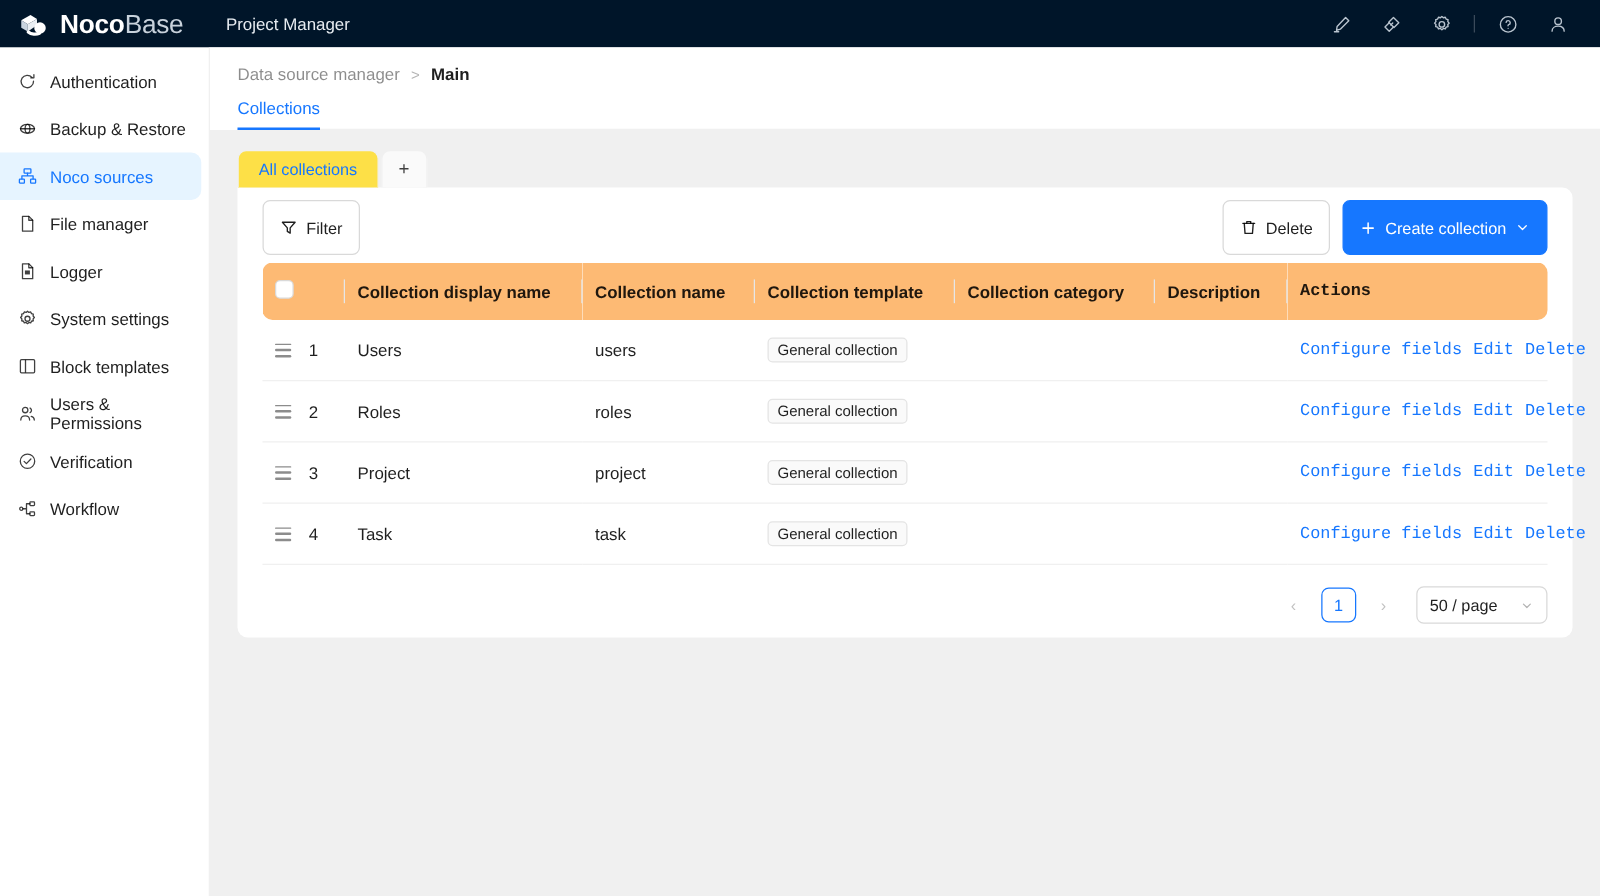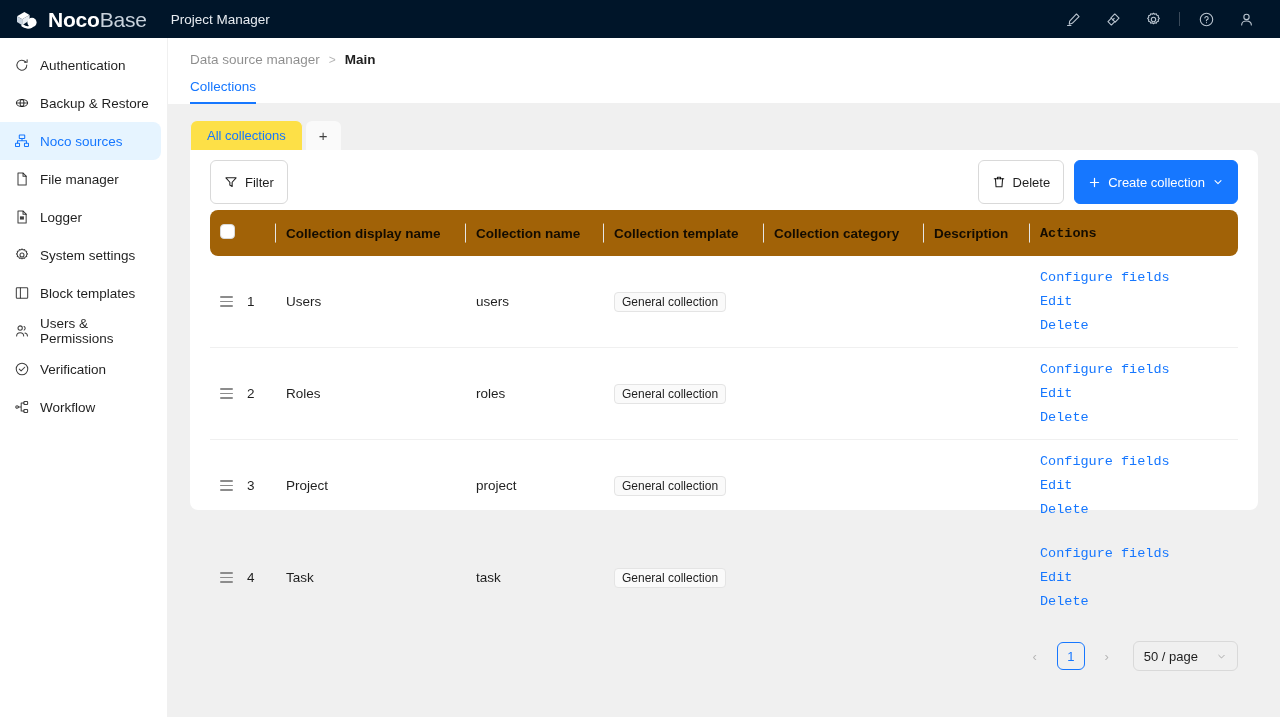--- a/index.html
+++ b/index.html
@@ -16,21 +16,21 @@
   .topbar {
     height: 38px; background: #001529; flex: 0 0 38px;
     display: flex; align-items: center; padding: 0 14px 0 14px;
     color: #fff;
   }
   .brand { display: flex; align-items: center; gap: 8px; }
   .brand-mark { width: 26px; height: 24px; display: block; }
   .brand-text { font-size: 21px; font-weight: 700; letter-spacing: -0.2px; line-height: 1; display: flex; }
   .brand-text .b-light { font-weight: 400; color: #c8d2dc; }
   .app-title {
-    margin-left: 24px; font-size: 13.5px; color: #e7ecf1; font-weight: 400;
+    margin-left: 34px; font-size: 13.5px; color: #e7ecf1; font-weight: 400;
   }
   .topbar-spacer { flex: 1 1 auto; }
   .top-icons { display: flex; align-items: center; gap: 0px; }
   .top-icon {
     width: 40px; height: 38px; display: flex; align-items: center; justify-content: center;
     color: #b9c4cf; cursor: pointer;
   }
   .top-divider { width: 1px; height: 14px; background: #3a4a5a; margin: 0 6px; }
 
   
@@ -91,21 +91,21 @@
     height: 44px; border-radius: 6px; display: inline-flex; align-items: center; gap: 7px;
     padding: 0 13px; font-size: 13px; cursor: pointer; border: 1px solid #d9d9d9; background: #fff;
     color: rgba(0,0,0,0.88); white-space: nowrap;
   }
   .btn.primary { background: #1677ff; border-color: #1677ff; color: #fff; }
   .btn .ic { display: flex; align-items: center; }
 
   
   table.tbl { width: 100%; border-collapse: collapse; margin-top: 12px; table-layout: fixed; }
   table.tbl thead th {
-    background: #a16207; font-size: 13.5px; font-weight: 700; text-align: left;
+    background: #fdba74; font-size: 13.5px; font-weight: 700; text-align: left;
     padding: 14px 10px; color: rgba(0,0,0,0.88); position: relative; white-space: nowrap;
   }
   table.tbl thead th:first-child { border-radius: 8px 0 0 8px; }
   table.tbl thead th:last-child { border-radius: 0 8px 8px 0; }
   table.tbl thead th .divline {
     position: absolute; right: 0; top: 50%; transform: translateY(-50%);
     width: 1px; height: 1.4em; background: #e6e6e6;
   }
   table.tbl tbody td {
     font-size: 13.5px; padding: 14px 10px; border-bottom: 1px solid #f0f0f0;
@@ -124,21 +124,21 @@
   .drag-handle span { display: block; height: 1.6px; background: #8c8c8c; border-radius: 1px; }
 
   .chk {
     width: 15px; height: 15px; border: 1px solid #d9d9d9; border-radius: 4px; background: #fff;
     display: inline-block; cursor: pointer;
   }
   .tag {
     display: inline-block; font-size: 12px; line-height: 18px; padding: 0 7px;
     border: 1px solid #e4e4e4; background: #fafafa; border-radius: 4px; color: rgba(0,0,0,0.88);
   }
-  .act-links { display: flex; gap: 9px; flex-direction: column; }
+  .act-links { display: flex; gap: 9px; }
   .act-links a { color: #1677ff; text-decoration: none; font-size: 13.5px; cursor: pointer; }
 
   
   .pager { display: flex; align-items: center; justify-content: flex-end; gap: 8px; padding: 17px 0 0 0; }
   .pg-arrow {
     width: 28px; height: 28px; display: flex; align-items: center; justify-content: center;
     color: rgba(0,0,0,0.25); font-size: 13px; cursor: pointer; border-radius: 6px;
   }
   .pg-num {
     min-width: 28px; height: 28px; padding: 0 6px; display: flex; align-items: center; justify-content: center;

